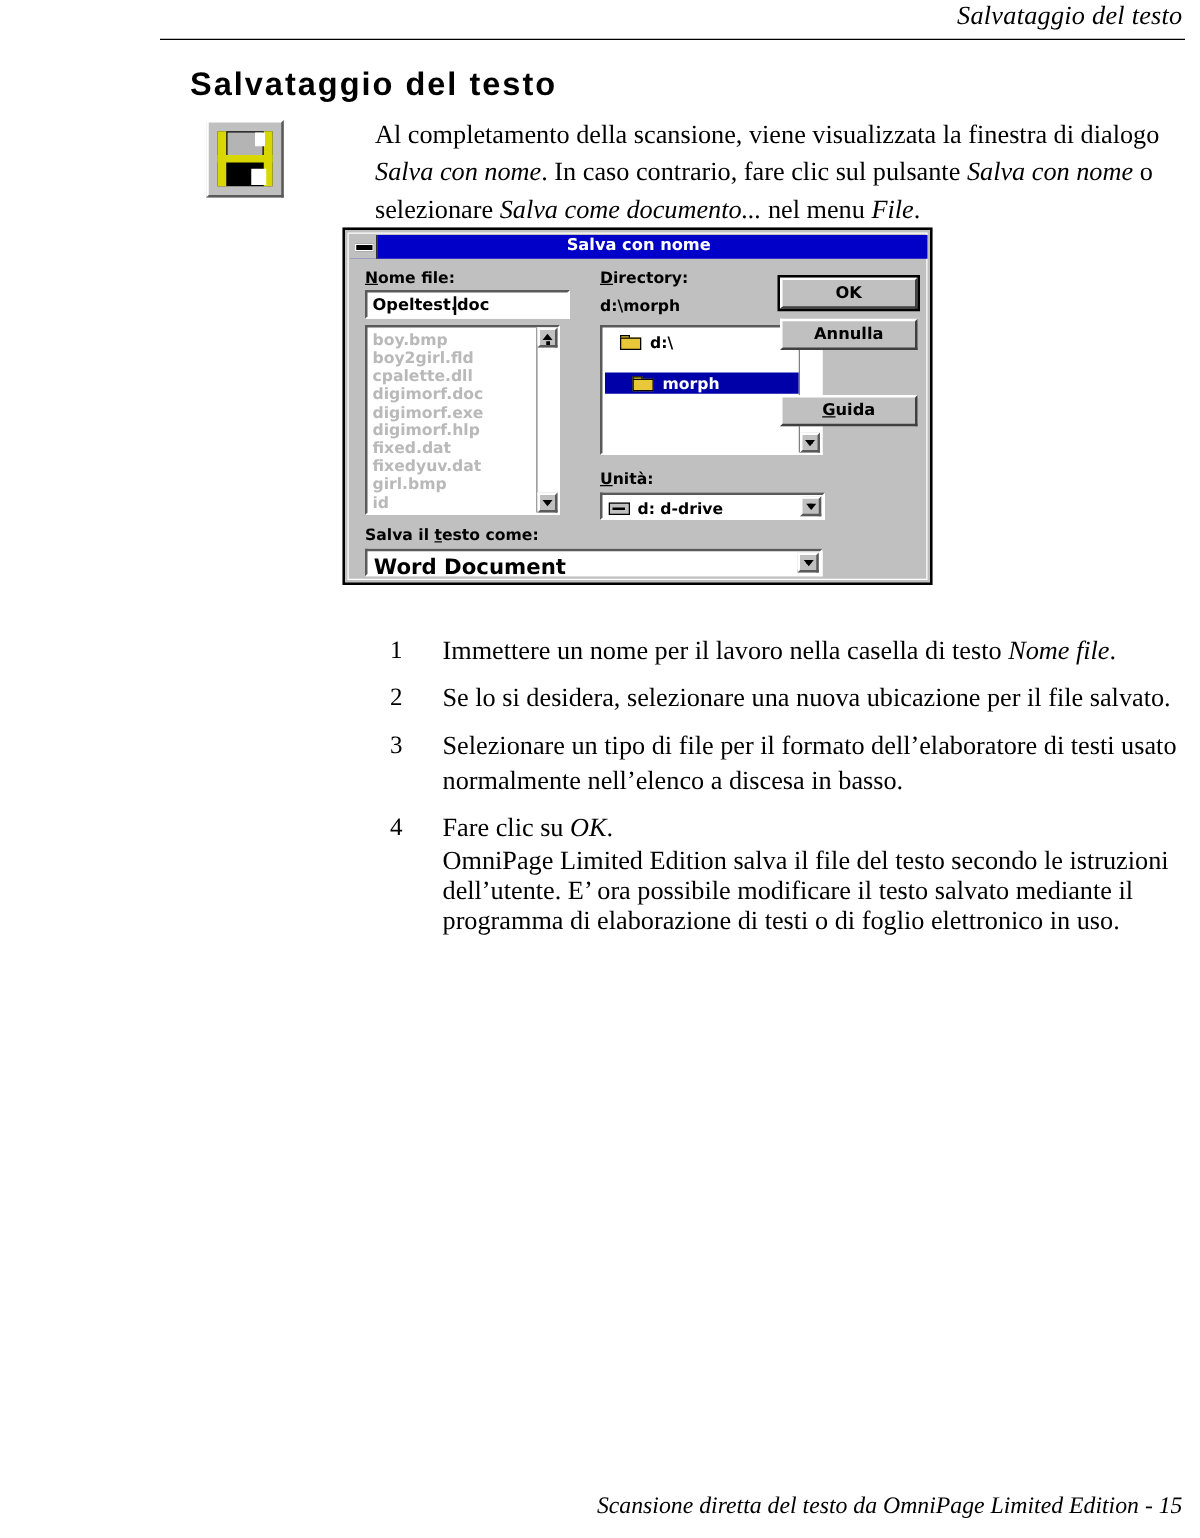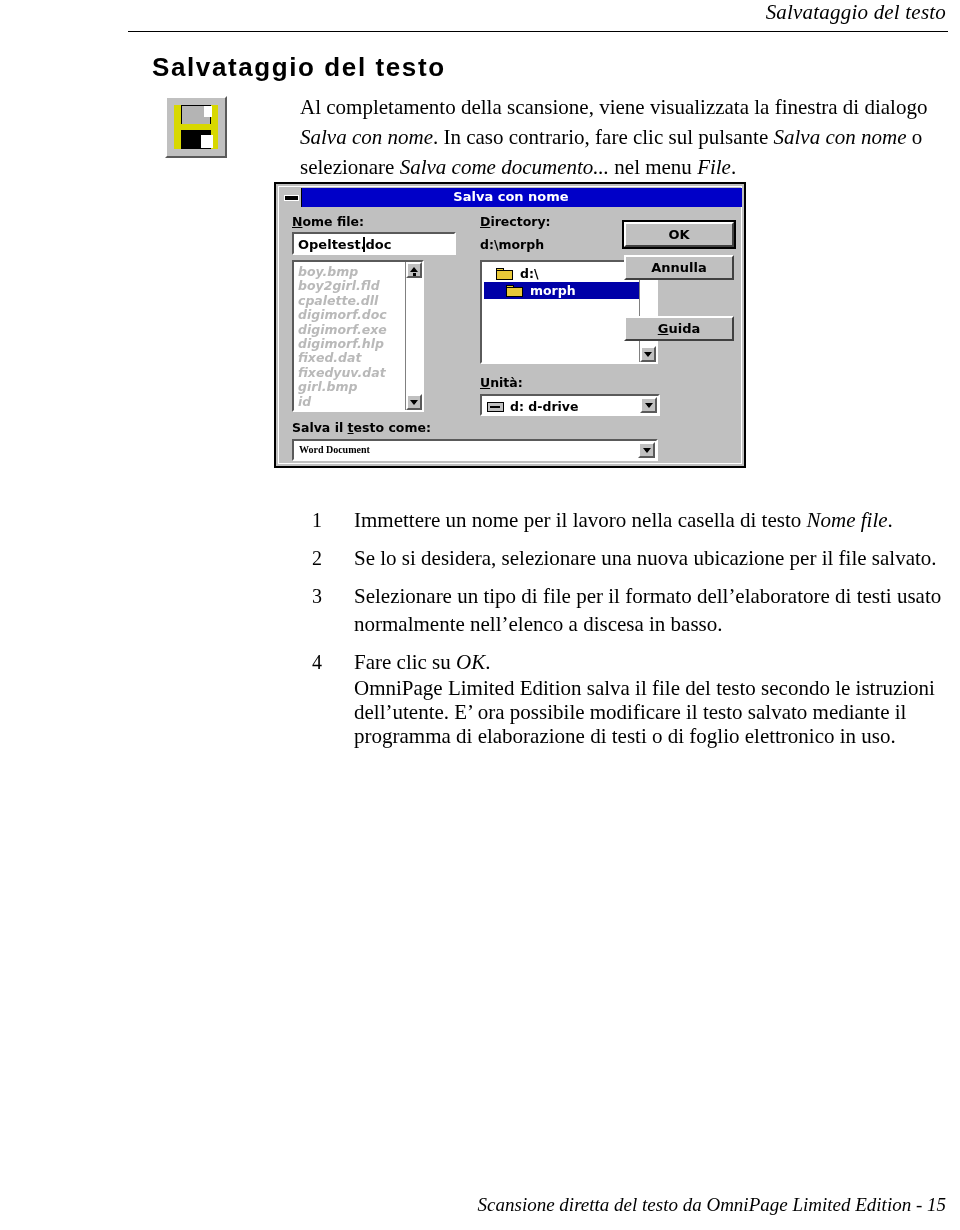--- a/index.html
+++ b/index.html
@@ -234,23 +234,22 @@
     top: 3px;
     width: 1.5px;
     height: 15px;
     background: #000000;
   }
 
   
   #file-list {
     left: 16px;
     top: 76px;
-    width: 132px;
+    width: 156px;
     height: 152px;
-    font-style: italic;
   }
   #file-list .items {
     position: absolute;
     left: 4px;
     top: 3px;
     width: 108px;
   }
   #file-list .items div {
     font-size: 12.5px;
     line-height: 14.4px;
@@ -349,24 +348,23 @@
   #format-combo {
     left: 16px;
     top: 255px;
     width: 366px;
     height: 22px;
   }
   #format-combo .val {
     position: absolute;
     left: 5px;
     top: 3px;
-    font-size: 10px;
-    font-weight: bold;
-    white-space: nowrap;
-    font-family: Liberation Serif, serif;
+    font-size: 17px;
+    font-weight: bold;
+    white-space: nowrap;
   }
 
   
   .arrowbtn {
     position: absolute;
     background: #c0c0c0;
     border-top: 2px solid #ffffff;
     border-left: 2px solid #ffffff;
     border-right: 2px solid #5a5a5a;
     border-bottom: 2px solid #5a5a5a;
@@ -543,21 +541,21 @@
   <div class="lbl" style="left:204px; top:53px;">d:\morph</div>
 
   <div class="sunken" id="dir-list">
     <div class="dir-row" style="top:3px;">
       <div class="folder-ico">
         <div class="ftab"></div>
         <div class="fbody"></div>
       </div>
       <div class="txt">d:\</div>
     </div>
-    <div class="dir-row indent selected" style="top:20px;">
+    <div class="dir-row indent selected" style="top:36px;">
       <div class="folder-ico">
         <div class="ftab"></div>
         <div class="fbody"></div>
       </div>
       <div class="txt">morph</div>
     </div>
     <div class="scrollbar" style="right:0px; top:0px; bottom:0px;">
       <div class="arrowbtn" style="left:0px; top:0px; width:16px; height:16px;">
         <div class="tri-up"></div>
         <div class="tri-stem" style="top:9px;"></div>

